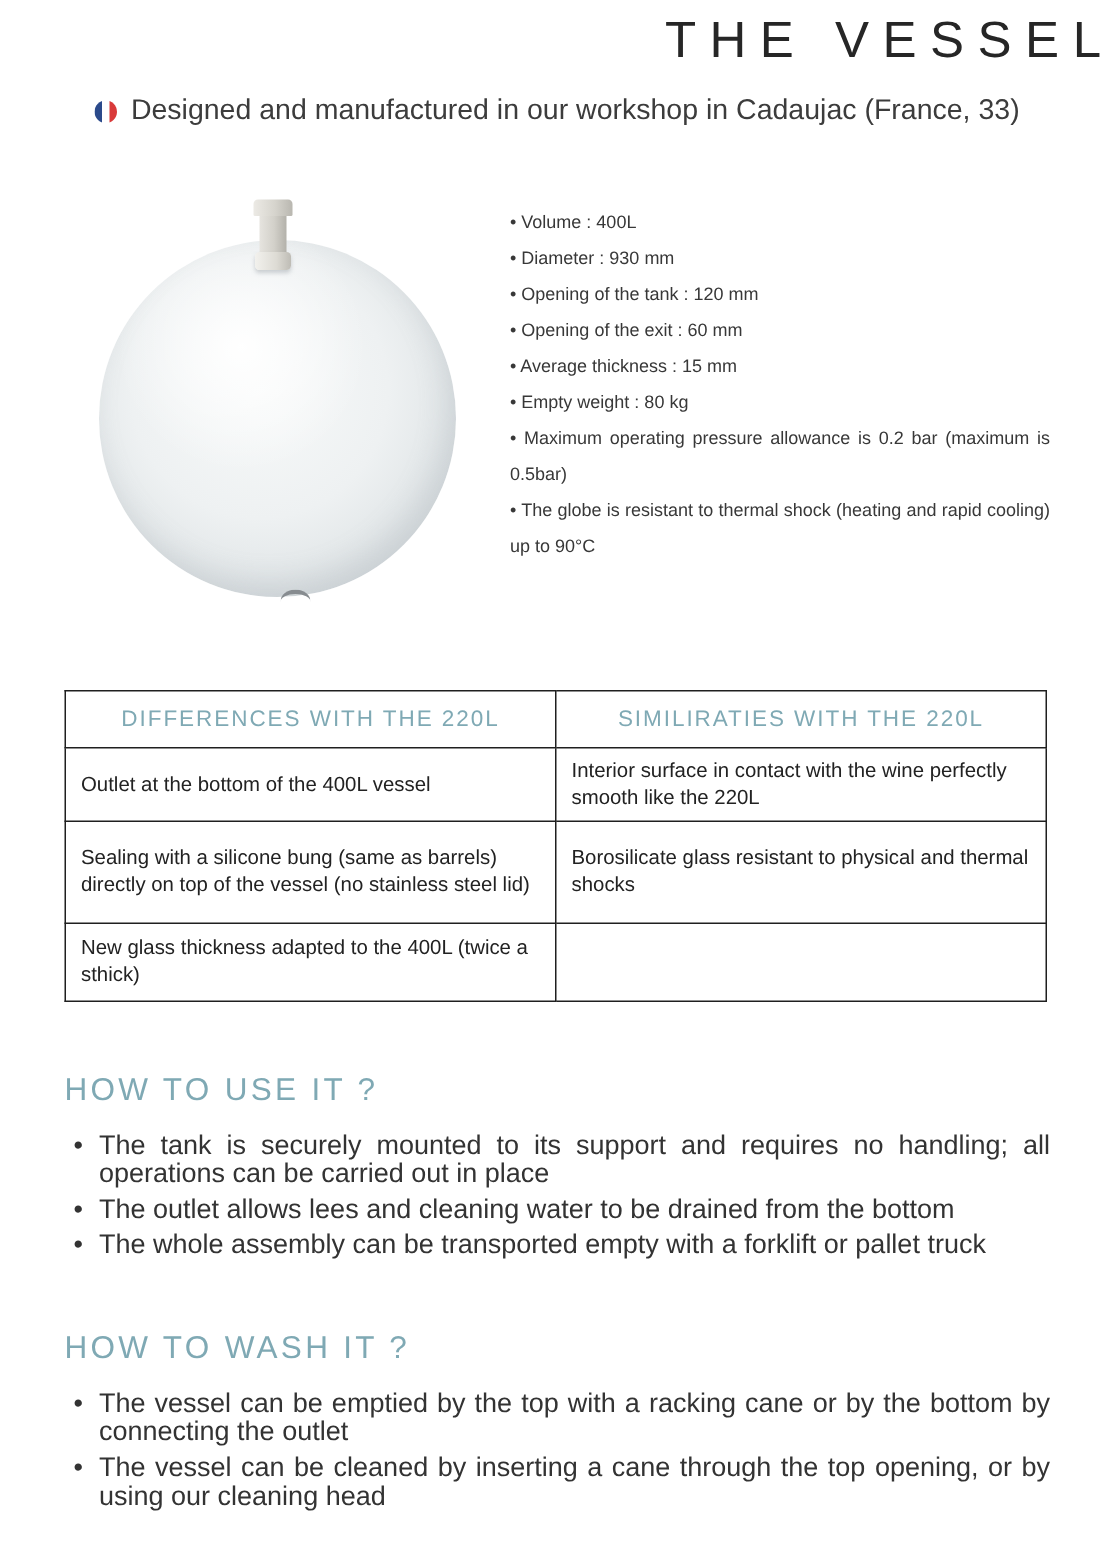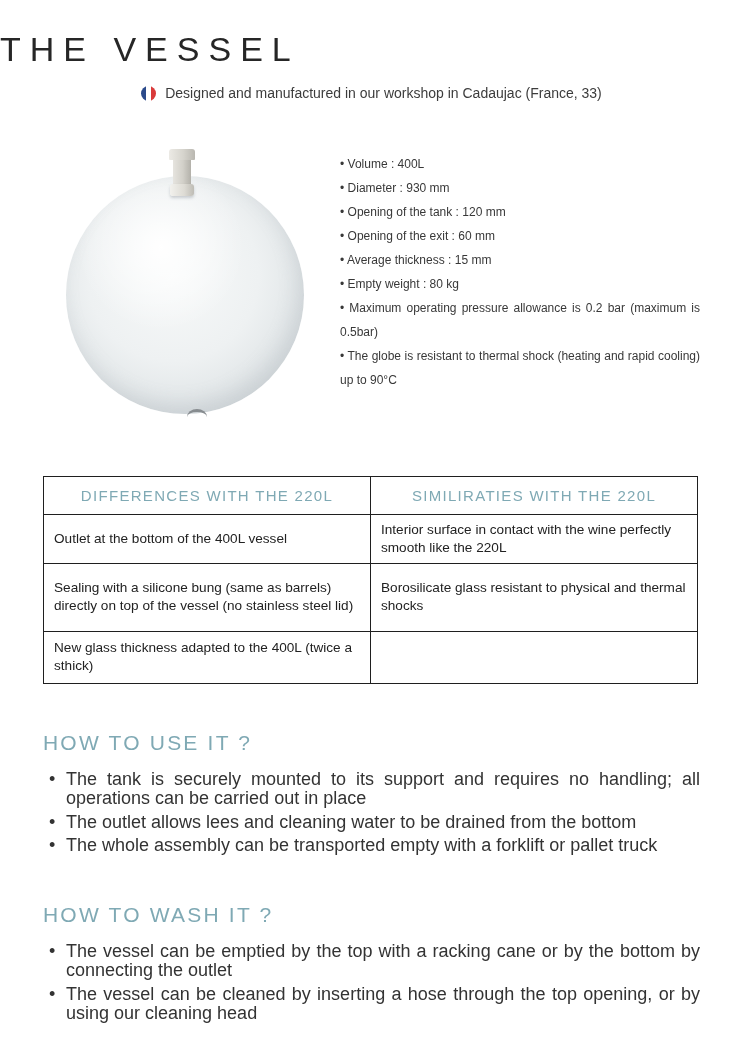--- a/index.html
+++ b/index.html
@@ -11,34 +11,34 @@
     width: 743px;
     height: 1040px;
     background: #ffffff;
     margin: 0 auto;
     overflow: hidden;
     color: #333;
   }
 
   
   .title {
-    padding-top: 30px;
-    text-align: left;
+    padding-top: 8px;
+    text-align: right;
     font-size: 34px;
     font-weight: 300;
     letter-spacing: 9px;
     color: #262626;
   }
   .subtitle-row {
     margin-top: 16px;
     display: flex;
     justify-content: center;
     align-items: center;
     gap: 9px;
-    font-size: 14px;
+    font-size: 19px;
     color: #3c3c3c;
   }
   .flag {
     width: 15px; height: 15px;
     border-radius: 50%;
     overflow: hidden;
     display: flex;
     flex: 0 0 15px;
   }
   .flag .b { flex: 1; background: #2b4a8b; }
@@ -229,16 +229,16 @@
   <h2 class="section-heading">HOW TO USE IT ?</h2>
   <ul class="bullets">
     <li>The tank is securely mounted to its support and requires no handling; all operations can be carried out in place</li>
     <li>The outlet allows lees and cleaning water to be drained from the bottom</li>
     <li>The whole assembly can be transported empty with a forklift or pallet truck</li>
   </ul>
 
   <h2 class="section-heading">HOW TO WASH IT ?</h2>
   <ul class="bullets">
     <li>The vessel can be emptied by the top with a racking cane or by the bottom by connecting the outlet</li>
-    <li>The vessel can be cleaned by inserting a hose through the top opening, or by using our cleaning head</li>
+    <li>The vessel can be cleaned by inserting a cane through the top opening, or by using our cleaning head</li>
   </ul>
 
 </div>
 
 </body></html>

